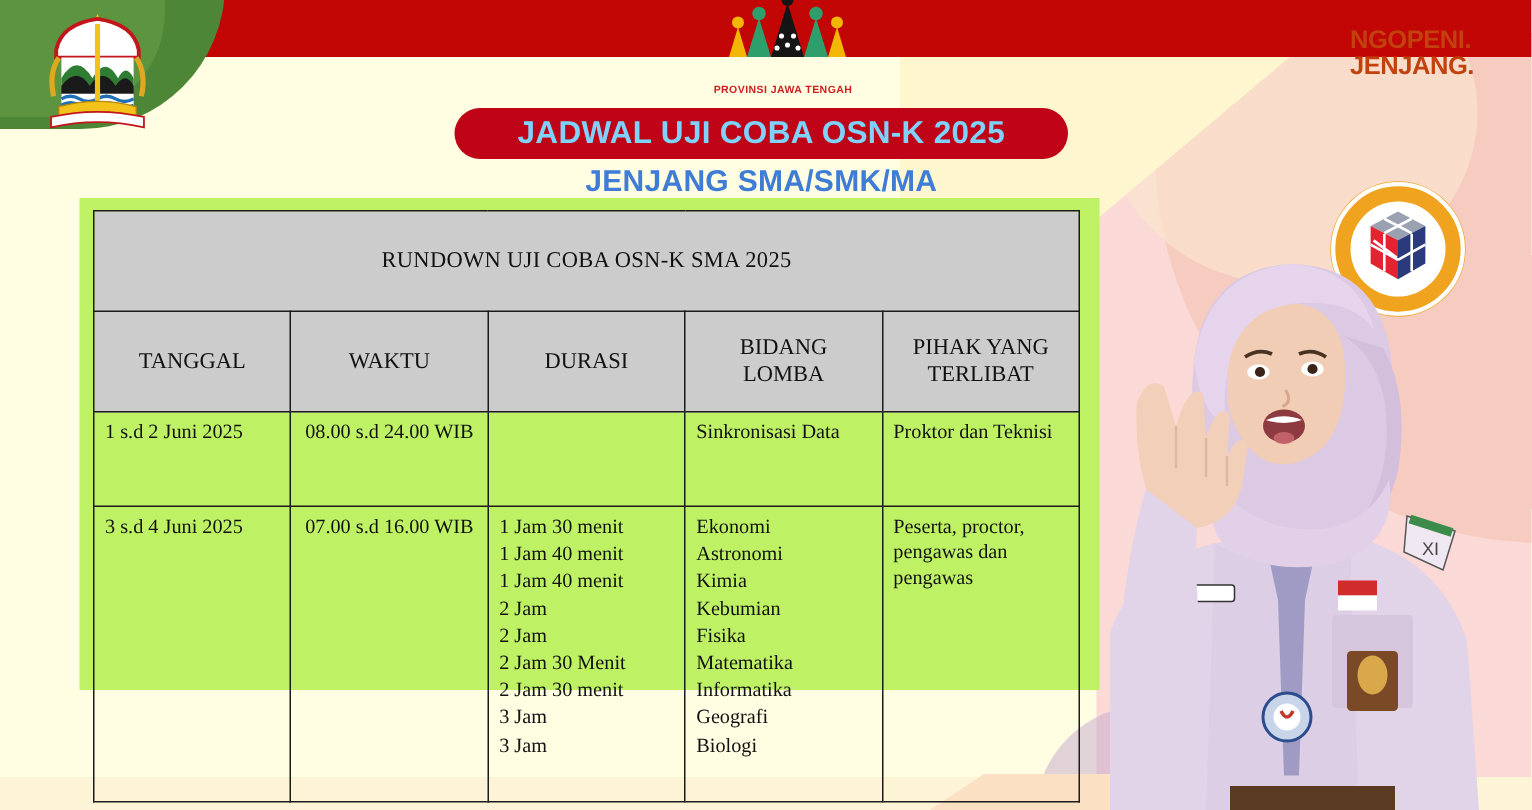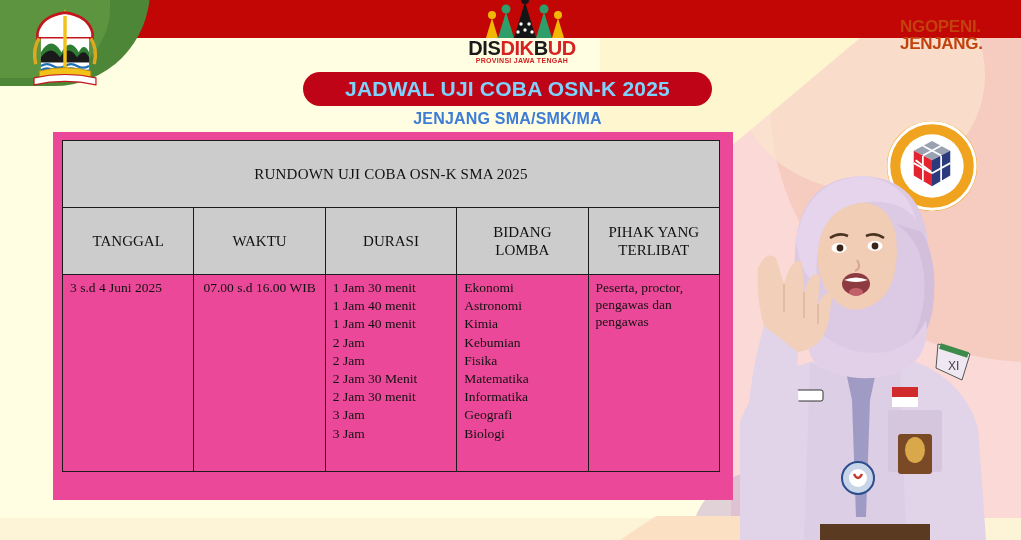--- a/index.html
+++ b/index.html
@@ -84,27 +84,27 @@
   
   .title-pill{
     position:absolute;left:303px;top:72px;width:409px;height:34px;
     background:#C00418;border-radius:18px;
     display:flex;align-items:center;justify-content:center;
     font-family:"Liberation Sans",sans-serif;font-weight:bold;font-size:21px;
     color:#7dd3fc;letter-spacing:.2px;
   }
   .subtitle{
     position:absolute;left:303px;top:110px;width:409px;text-align:center;
-    font-family:"Liberation Sans",sans-serif;font-weight:bold;font-size:16px;
+    font-family:"Liberation Sans",sans-serif;font-weight:bold;font-size:20px;
     color:#3E7CD6;letter-spacing:.2px;
   }
 
   
   .sheet{
-    position:absolute;left:53px;top:132px;width:680px;height:368px;background:#ec4899;
+    position:absolute;left:53px;top:132px;width:680px;height:328px;background:#bef264;
   }
 
   
   .tbl{
     position:absolute;left:9px;top:8px;width:658px;
     border-collapse:collapse;table-layout:fixed;
   }
   .tbl td,.tbl th{
     border:1.5px solid #1B1B1B;
     font-family:"Liberation Serif",serif;
@@ -182,21 +182,20 @@
       <path d="M84 38 L92 12 L100 38 Z" fill="#2E9E6B"></path>
       <circle cx="92" cy="9" r="4.5" fill="#2E9E6B"></circle>
       <path d="M100 38 L106 18 L112 38 Z" fill="#F2B705"></path>
       <circle cx="106" cy="15" r="4" fill="#F2B705"></circle>
       <circle cx="69" cy="24" r="1.7" fill="#FFF"></circle>
         <circle cx="77" cy="24" r="1.7" fill="#FFF"></circle>
       <circle cx="73" cy="30" r="1.7" fill="#FFF"></circle>
         <circle cx="66" cy="32" r="1.7" fill="#FFF"></circle>
       <circle cx="80" cy="32" r="1.7" fill="#FFF"></circle>
     </svg>
-    <div class="disdik-word"><span class="dw-black">DIS</span><span class="dw-red">DIK</span><span class="dw-black">B</span><span class="dw-red">UD</span></div>
     <div class="disdik-sub">PROVINSI JAWA TENGAH</div>
   </div>
 
   <div class="ngopeni">
     <div class="ng-line">NGOPENI.</div>
     <div class="ng-line">JENJANG.</div>
   </div>
 
   <div class="osn-badge">
     <svg viewBox="0 0 100 100" width="96" height="96">
@@ -302,20 +301,27 @@
             <div>BIDANG</div>
             <div>LOMBA</div>
           </th>
           <th class="hdr-cell" style="width:140px">
             <div>PIHAK YANG</div>
             <div>TERLIBAT</div>
           </th>
         </tr>
       </thead>
       <tbody>
+        <tr>
+          <td class="cell" style="height:54px">1 s.d 2 Juni 2025</td>
+          <td class="cell cell-c">08.00 s.d 24.00 WIB</td>
+          <td class="cell"></td>
+          <td class="cell">Sinkronisasi Data</td>
+          <td class="cell">Proktor dan Teknisi</td>
+        </tr>
         <tr>
           <td class="cell cell-mid" style="height:188px">3 s.d 4 Juni 2025</td>
           <td class="cell cell-c cell-mid">07.00 s.d 16.00 WIB</td>
           <td class="cell">
             <ul class="stack">
                 <li>1 Jam 30 menit</li>
                 <li>1 Jam 40 menit</li>
                 <li>1 Jam 40 menit</li>
                 <li>2 Jam</li>
                 <li>2 Jam</li>

